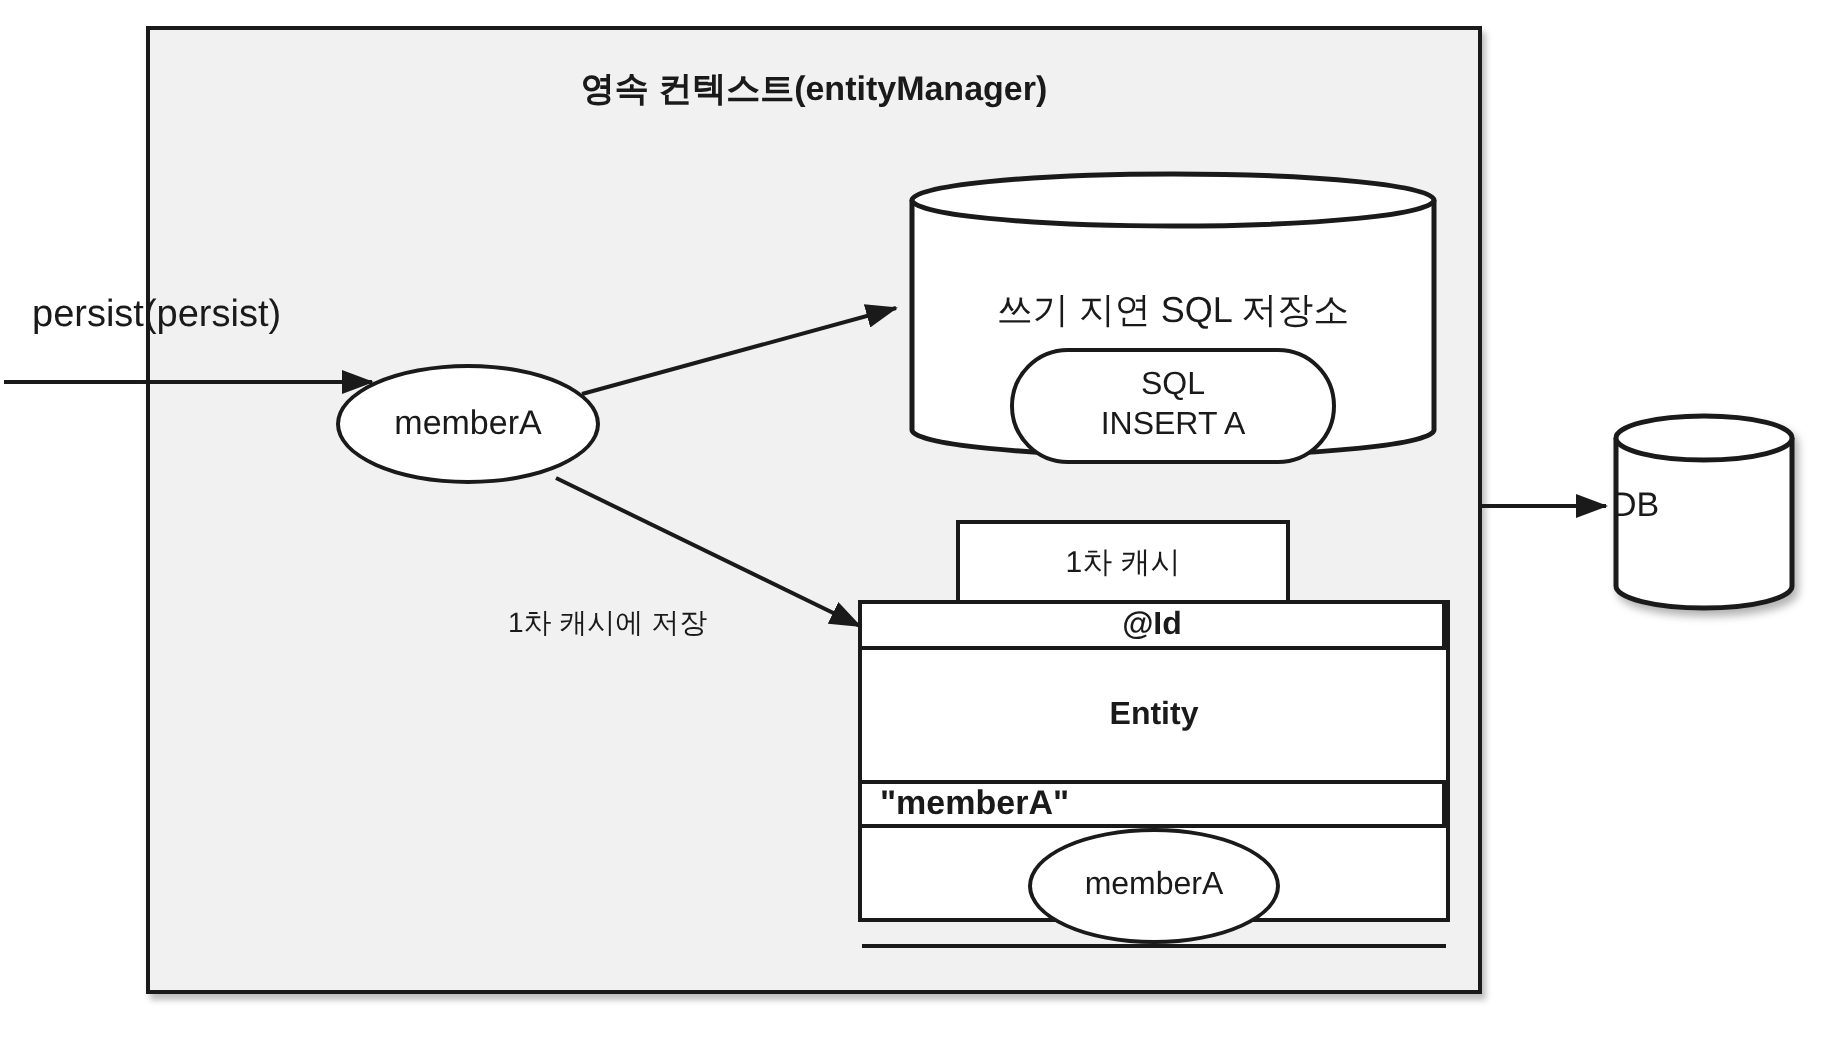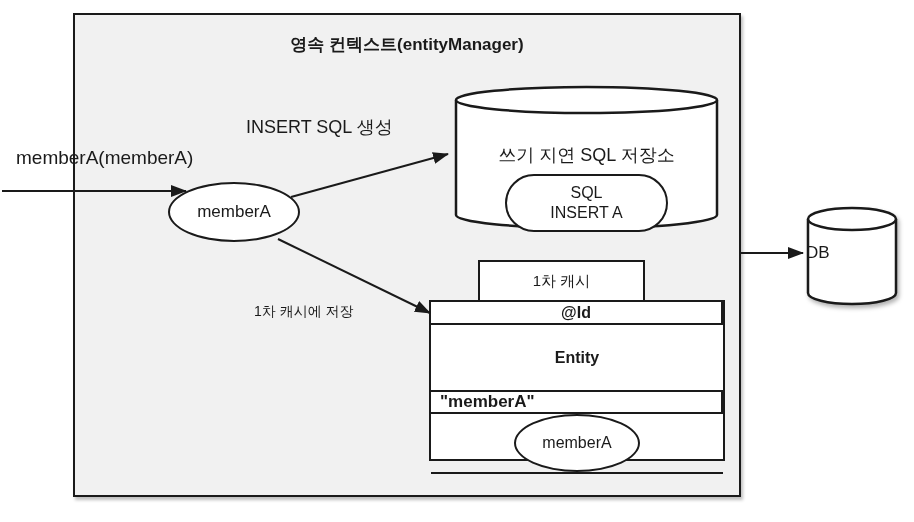--- a/index.html
+++ b/index.html
@@ -129,27 +129,26 @@
   }
 </style>
 </head>
 <body>
 
 <div class="canvas">
 
   <div class="abs context-box"></div>
   <div class="abs context-title">영속 컨텍스트(entityManager)</div>
 
-  <div class="abs persist-label">memberA(memberA)</div>
+  <div class="abs persist-label">persist(persist)</div>
 
   <div class="abs member-ellipse">
     <span>memberA</span>
   </div>
 
-  <div class="abs insert-sql-label">INSERT SQL 생성</div>
   <div class="abs cache-save-label">1차 캐시에 저장</div>
 
   <svg class="abs store-cylinder-svg" width="265" height="146" viewBox="0 0 265 146">
     <path d="M2,15 L2,130 A130.5,13 0 0 0 263,130 L263,15" fill="#ffffff" stroke="#1a1a1a" stroke-width="2.5"></path>
     <ellipse cx="132.5" cy="15" rx="130.5" ry="13" fill="#ffffff" stroke="#1a1a1a" stroke-width="2.5"></ellipse>
   </svg>
   <div class="abs store-title">쓰기 지연 SQL 저장소</div>
 
   <div class="abs sql-box">
     <span>SQL</span>

